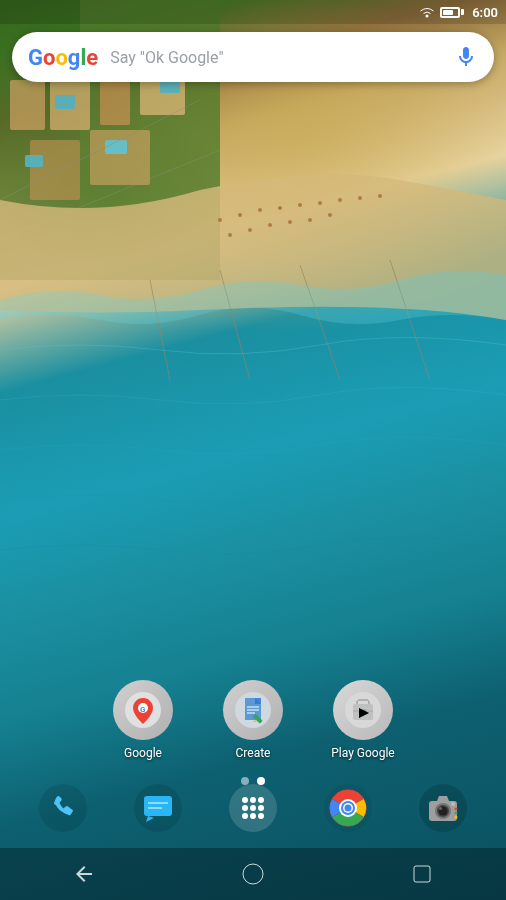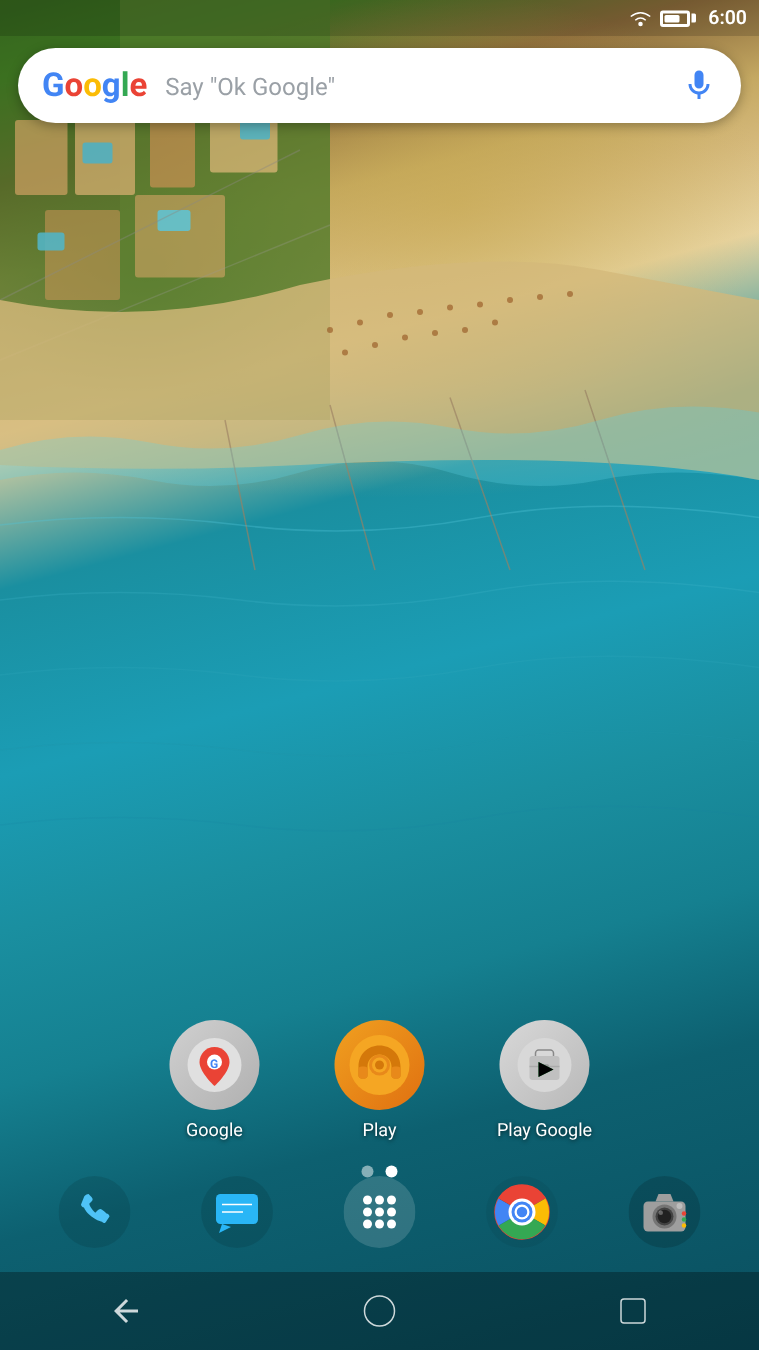--- a/index.html
+++ b/index.html
@@ -399,37 +399,42 @@
 
         <path d="M20 8 C14 8 10 13 10 18 C10 25 20 34 20 34 C20 34 30 25 30 18 C30 13 26 8 20 8Z" fill="#EA4335"></path>
         <circle cx="20" cy="18" r="5" fill="white"></circle>
 
         <text x="17" y="22" font-size="8" font-weight="bold" fill="#4285F4">G</text>
       </svg>
     </div>
     <span class="app-label">Google</span>
   </div>
 
-
   <div class="app-icon-wrapper">
-    <div class="app-icon-bg play-app-bg">
-      <svg width="42" height="42" viewBox="0 0 42 42">
-        <circle cx="21" cy="21" r="20" fill="#f5a623"></circle>
-
-        <path d="M21 8 C13 8 7 14 7 22 L7 28 C7 29.1 7.9 30 9 30 L11 30 C12.1 30 13 29.1 13 28 L13 22 C13 17.6 16.6 14 21 14 C25.4 14 29 17.6 29 22 L29 28 C29 29.1 29.9 30 31 30 L33 30 C34.1 30 35 29.1 35 28 L35 22 C35 14 29 8 21 8Z" fill="#d4780a"></path>
-        <rect x="7" y="22" width="6" height="8" rx="2" fill="#e8891a"></rect>
-        <rect x="29" y="22" width="6" height="8" rx="2" fill="#e8891a"></rect>
-
-        <circle cx="21" cy="21" r="7" fill="#e8891a"></circle>
-        <circle cx="21" cy="21" r="5" fill="#f5a623"></circle>
-        <circle cx="21" cy="21" r="3" fill="#d4780a"></circle>
-      </svg>
-    </div>
-    <span class="app-label">Play</span>
-  </div>
+    <div class="app-icon-bg create-app-bg">
+      <svg width="40" height="40" viewBox="0 0 40 40">
+        <circle cx="20" cy="20" r="18" fill="#d0d8e0"></circle>
+
+        <rect x="12" y="8" width="16" height="22" rx="1" fill="#4285F4"></rect>
+        <rect x="12" y="8" width="16" height="22" rx="1" fill="#5b9bd5"></rect>
+
+        <path d="M22 8 L28 14 L22 14 Z" fill="#2a6ebd"></path>
+        <rect x="22" y="8" width="6" height="6" fill="#3a7ee0" opacity="0.7"></rect>
+
+        <line x1="14" y1="17" x2="26" y2="17" stroke="white" strokewidth="1.5"></line>
+        <line x1="14" y1="20" x2="26" y2="20" stroke="white" strokewidth="1.5"></line>
+        <line x1="14" y1="23" x2="22" y2="23" stroke="white" strokewidth="1.5"></line>
+
+        <rect x="22" y="24" width="4" height="10" rx="1" fill="#34A853" transform="rotate(-45 24 28)"></rect>
+        <path d="M20 32 L22 30 L24 32 Z" fill="#FBBC05"></path>
+      </svg>
+    </div>
+    <span class="app-label">Create</span>
+  </div>
+
 
   <div class="app-icon-wrapper">
     <div class="app-icon-bg playstore-app-bg">
       <svg width="40" height="40" viewBox="0 0 40 40">
         <circle cx="20" cy="20" r="18" fill="#d8d8d8"></circle>
 
         <path d="M14 14 L14 12 C14 11 15 10 16 10 L24 10 C25 10 26 11 26 12 L26 14" stroke="#888" strokewidth="2" fill="none"></path>
 
         <rect x="10" y="14" width="20" height="16" rx="2" fill="#c0c0c0"></rect>
         <line x1="10" y1="21" x2="30" y2="21" stroke="#aaa" strokewidth="1.5"></line>

